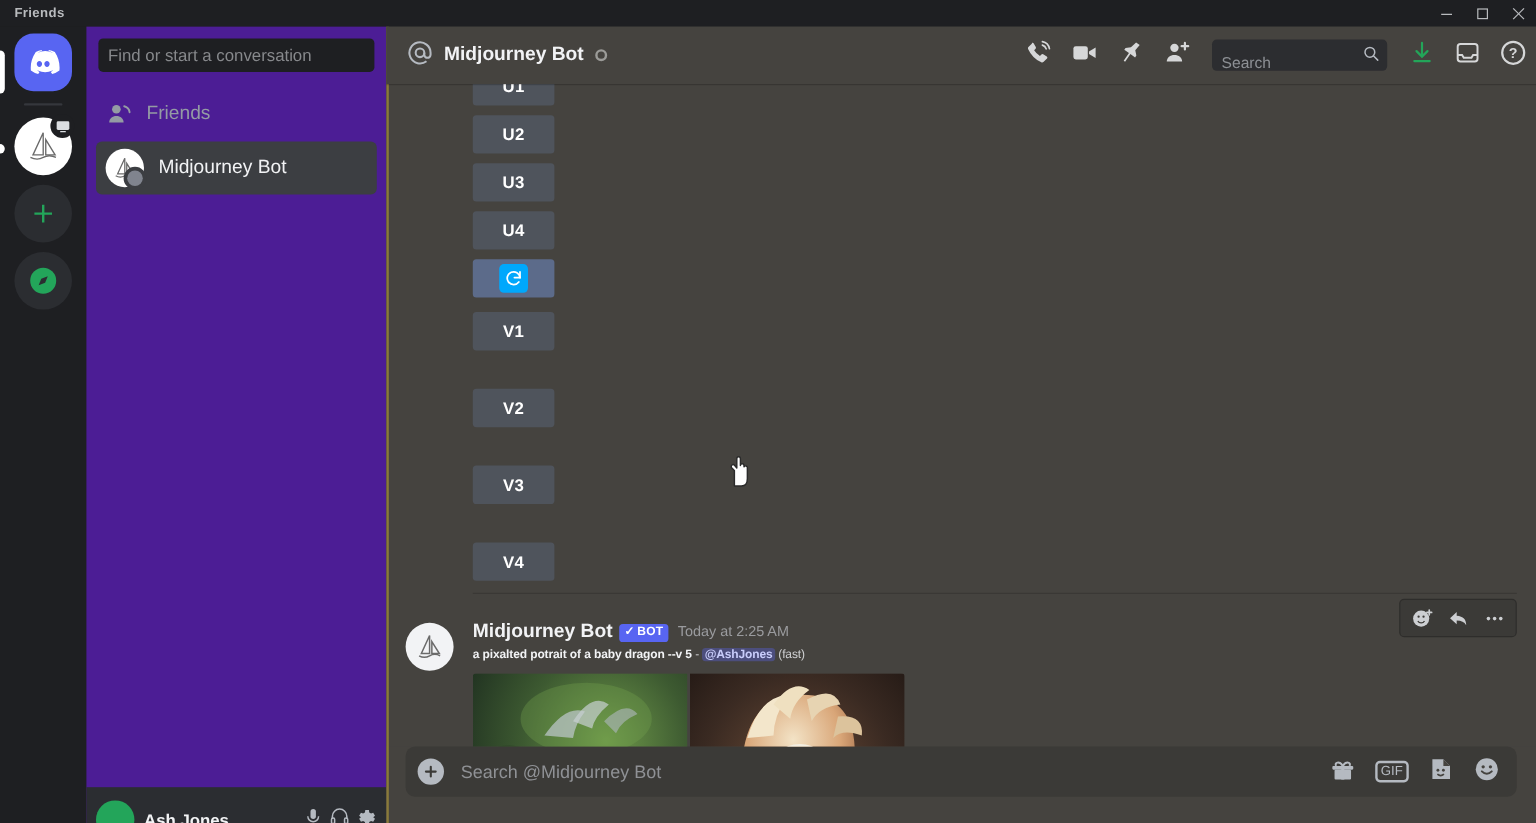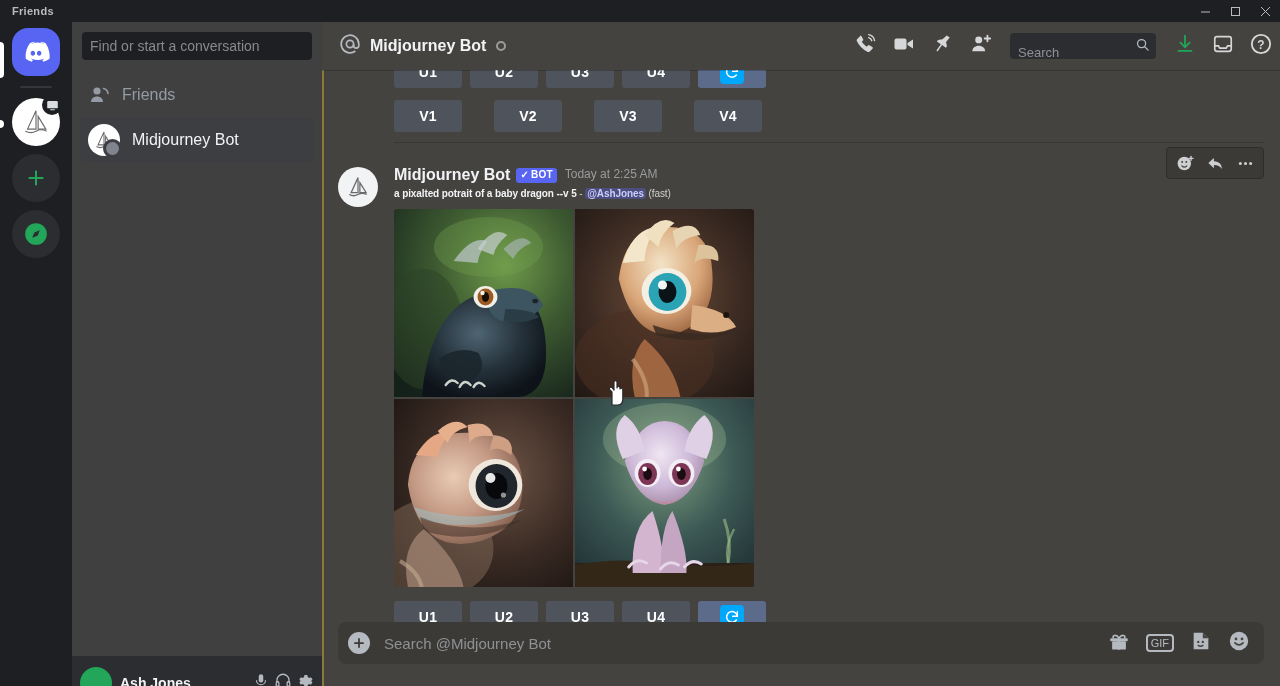--- a/index.html
+++ b/index.html
@@ -51,21 +51,21 @@
   .rail-icon.circle { background: #2b2d31; border-radius: 50%; }
   .rail-sep { width: 32px; height: 2px; background: #35373c; border-radius: 1px; margin: 2px 0 10px; }
   .badge-monitor {
     position: absolute; right: -2px; top: -3px; width: 20px; height: 20px;
     border-radius: 50%; background: #1e1f22; display: flex;
     align-items: center; justify-content: center;
   }
 
   
   .dmbar {
-    width: 250px; flex: 0 0 250px; background: #404040;
+    width: 250px; flex: 0 0 250px; background: #4c1d95;
     display: flex; flex-direction: column; position: relative;
   }
   .dm-search-wrap { padding: 10px 10px 8px; }
   .dm-search {
     height: 28px; background: #1e1f22; border-radius: 4px;
     display: flex; align-items: center; padding: 0 8px;
     font-size: 14px; color: #87898c;
   }
   .dm-list { flex: 1; padding: 6px 8px 8px; overflow: hidden; }
   .dm-row {
@@ -129,21 +129,21 @@
     font-size: 13px; color: #8d9095; margin: 0 2px;
   }
   .hdr-search .lbl { flex: 1; margin-top: 12px; }
 
   
   .messages { flex: 1; overflow: hidden; position: relative; }
   .msg-clip { position: absolute; inset: 0; }
   .msg-prev {
     padding: 0 16px 8px 72px; position: relative;
   }
-  .btnrow { display: flex; gap: 8px; padding-top: 4px; }
+  .btnrow { display: flex; gap: 8px; padding-top: 4px; flex-direction: column; }
   .mj-btn {
     width: 68px; height: 32px; background: #4f545c; border-radius: 3px;
     display: flex; align-items: center; justify-content: center;
     color: #fff; font-size: 14px; font-weight: bold; letter-spacing: .2px;
   }
   .mj-btn.primary { background: #5c6b8a; }
   .refresh-box {
     width: 24px; height: 24px; border-radius: 4px; background: #00a8fc;
     display: flex; align-items: center; justify-content: center;
   }

